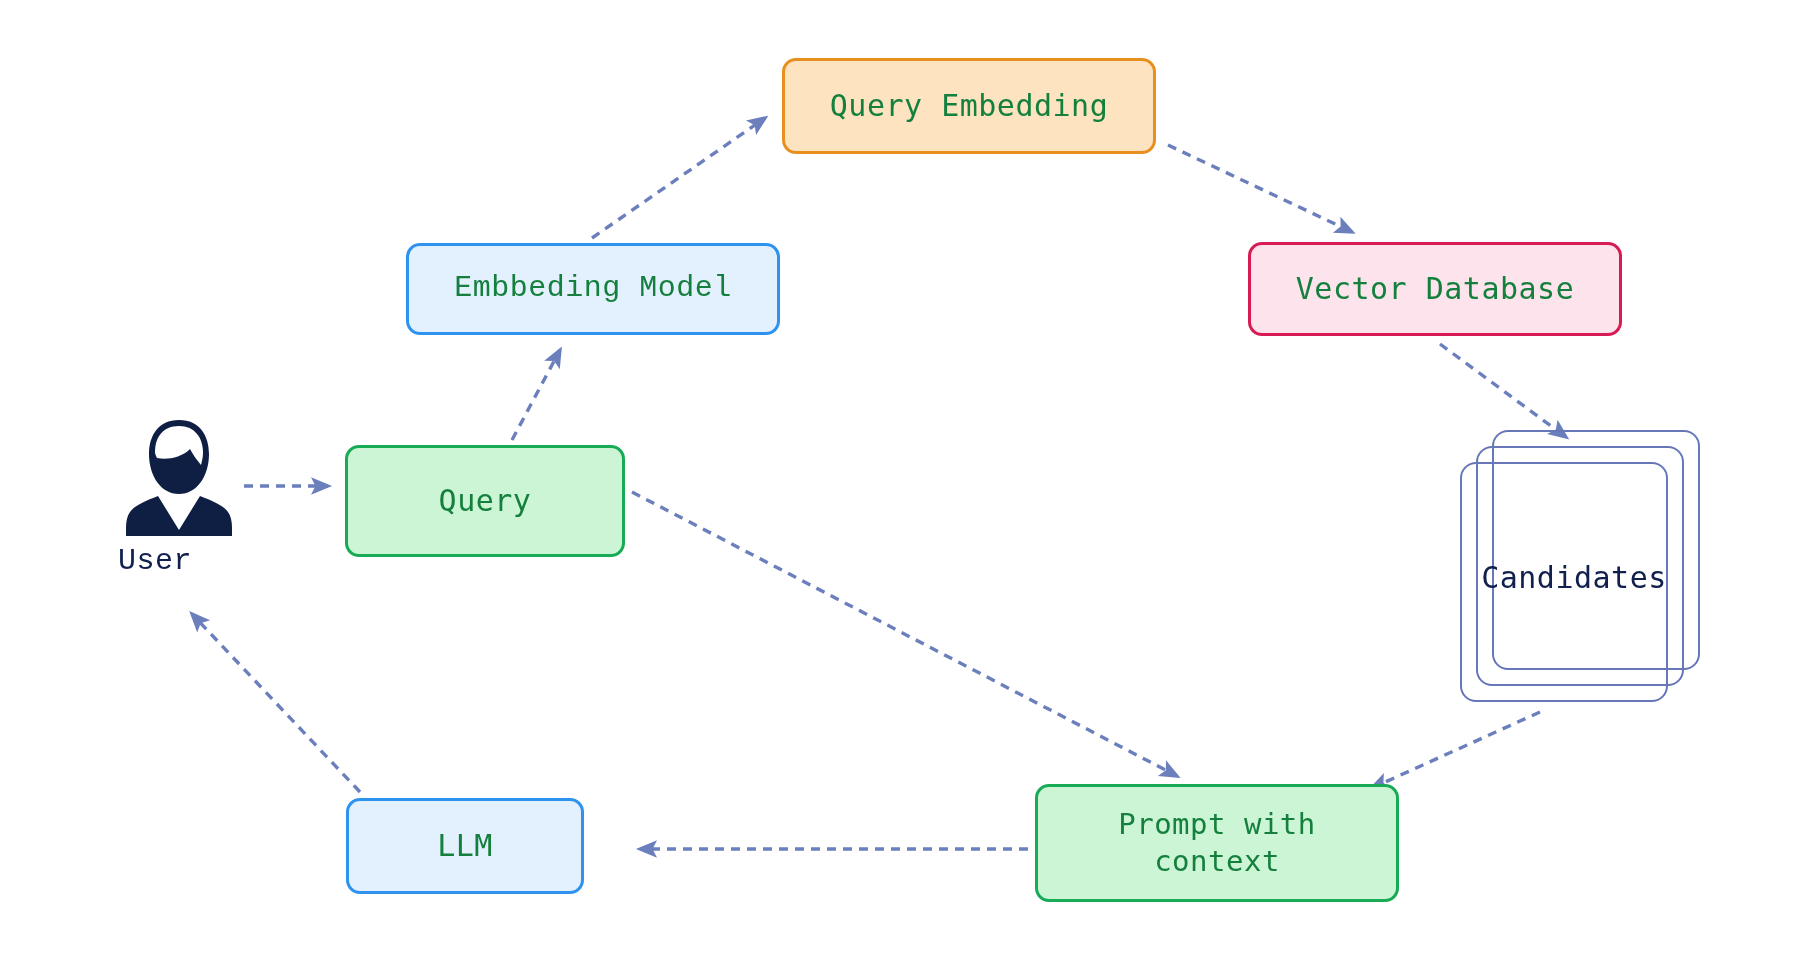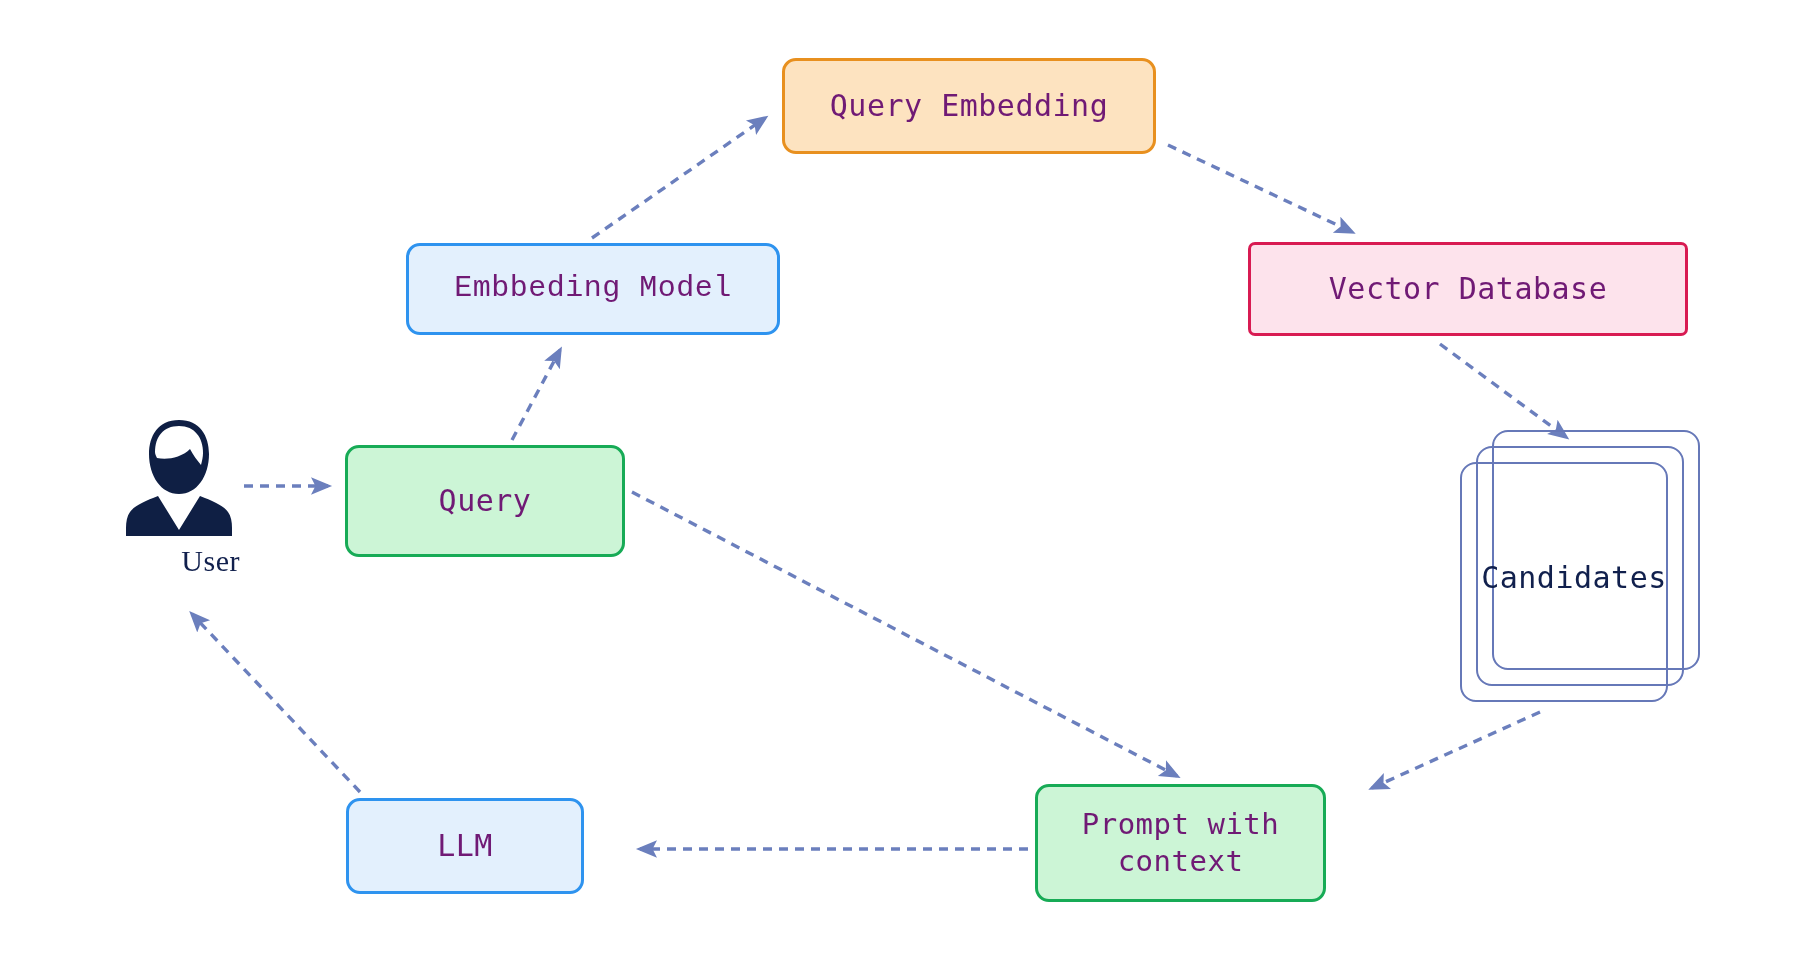--- a/index.html
+++ b/index.html
@@ -32,53 +32,52 @@
     display: flex;
     align-items: center;
     justify-content: center;
     text-align: center;
     border-radius: 14px;
     border-width: 3px;
     border-style: solid;
     font-family: "DejaVu Sans Mono", "Liberation Mono", monospace;
     font-size: 30px;
     line-height: 1.18;
-    color: #701a75;
+    color: #15803d;
     letter-spacing: 0.5px;
     white-space: pre-line;
   }
   .node-query-embedding {
     left: 782px; top: 58px; width: 374px; height: 96px;
     background: #fde3c0;
     border-color: #e8901f;
   }
   .node-embedding-model {
     left: 406px; top: 243px; width: 374px; height: 92px;
     background: #e3f0fd;
     border-color: #2e93ef;
     font-family: Liberation Mono, monospace;
   }
   .node-vector-database {
-    left: 1248px; top: 242px; width: 440px; height: 94px;
+    left: 1248px; top: 242px; width: 374px; height: 94px;
     background: #fde3ec;
     border-color: #d81b52;
-    border-radius: 7px;
   }
   .node-query {
     left: 345px; top: 445px; width: 280px; height: 112px;
     background: #ccf5d6;
     border-color: #17ab56;
   }
   .node-llm {
     left: 346px; top: 798px; width: 238px; height: 96px;
     background: #e3f0fd;
     border-color: #2e93ef;
   }
   .node-prompt {
-    left: 1035px; top: 784px; width: 291px; height: 118px;
+    left: 1035px; top: 784px; width: 364px; height: 118px;
     background: #ccf5d6;
     border-color: #17ab56;
     font-size: 29px;
     line-height: 1.28;
   }
 
   
   .stack {
     position: absolute;
     left: 1460px;
@@ -124,22 +123,22 @@
     left: 7px;
     top: 0;
     width: 108px;
     height: 118px;
   }
   .actor-label {
     position: absolute;
     left: 0;
     top: 126px;
     width: 122px;
-    text-align: right;
-    font-family: Liberation Serif, serif;
+    text-align: left;
+    font-family: Liberation Mono, monospace;
     font-size: 30px;
     color: #11204d;
     letter-spacing: 0.5px;
   }
 </style>
 </head>
 <body>
 
 <div id="canvas">
 

